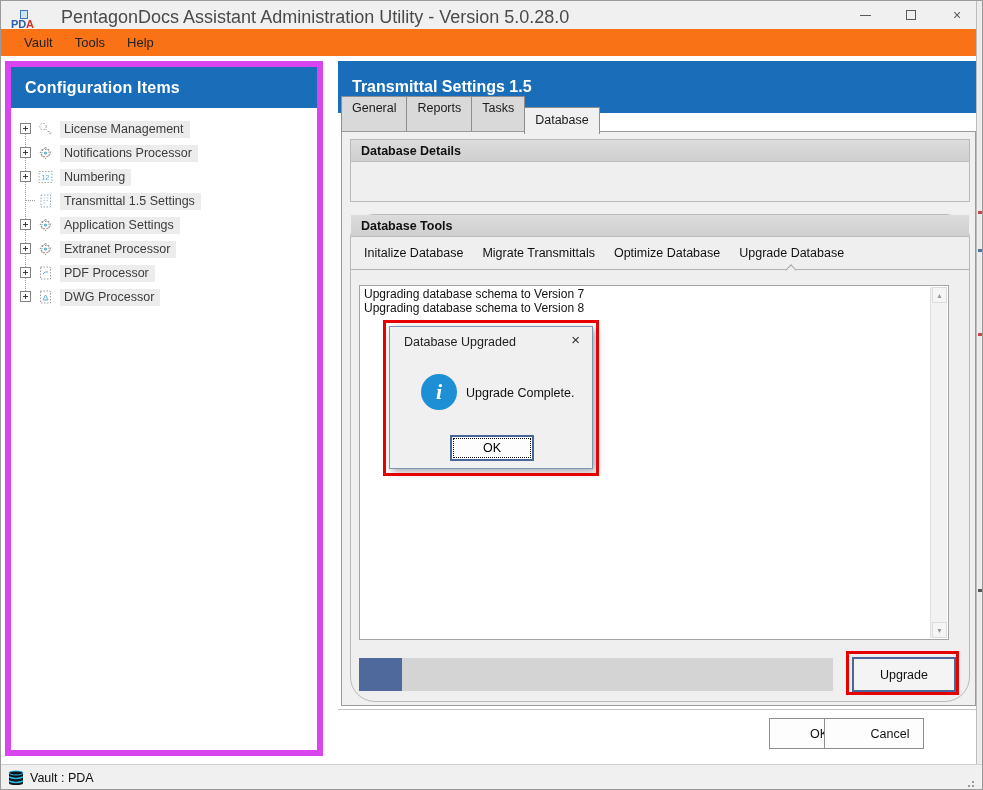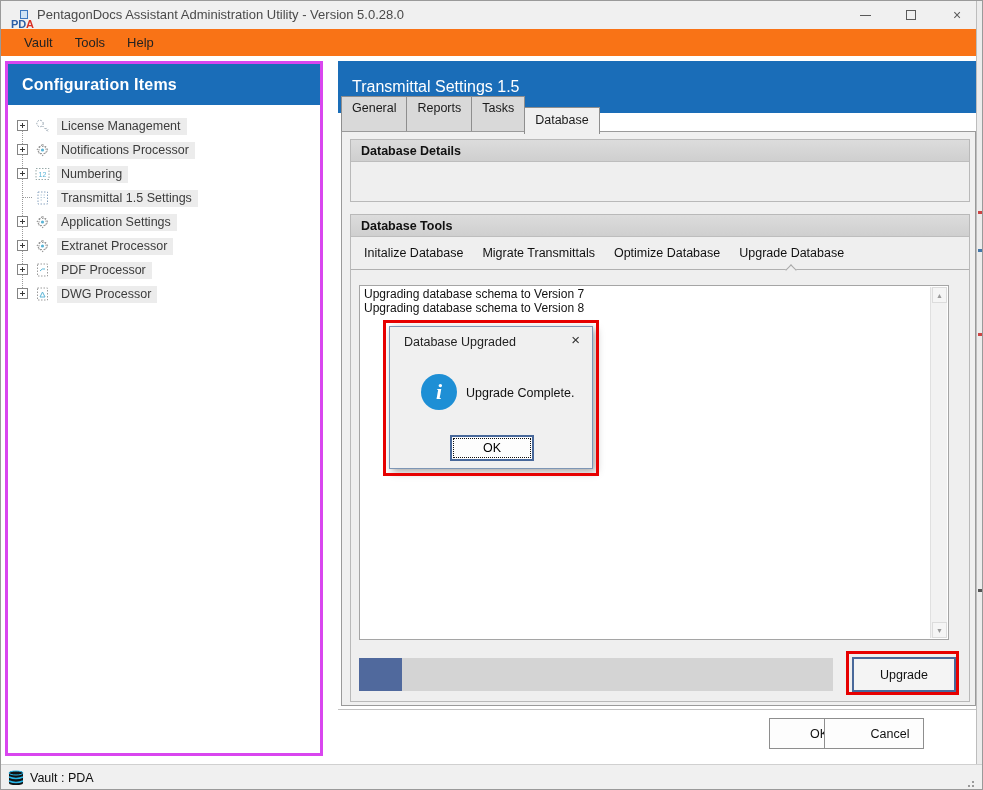--- a/index.html
+++ b/index.html
@@ -9,58 +9,58 @@
     font-size:12.5px; color:#1a1a1a;
     background:#ffffff; position:relative; overflow:hidden;
     border:1px solid #9a9a9a;
   }
   
   .titlebar { position:absolute; left:0; top:0; width:983px; height:28px; background:#f0f0f0; }
   .app-logo { position:absolute; left:10px; top:11px; width:26px; height:18px; }
   .app-logo .pd { font-weight:bold; font-size:11px; color:#2b5ea7; position:absolute; left:0; bottom:0; }
   .app-logo .a  { font-weight:bold; font-size:11px; color:#d93025; position:absolute; left:15px; bottom:0; }
   .app-logo .doc { position:absolute; left:9px; top:-2px; width:8px; height:9px; background:#cfe3f5; border:1px solid #3c78c0; }
-  .title-text { position:absolute; left:36px; top:6px; font-size:13px; color:#4a4a4a; }
+  .title-text { position:absolute; left:60px; top:6px; font-size:18px; color:#4a4a4a; }
   .win-controls { position:absolute; right:4px; top:0; height:28px; display:flex; }
   .win-btn { width:46px; height:28px; display:flex; align-items:center; justify-content:center; color:#5a5a5a; }
   .glyph-min { width:11px; height:1px; background:#5a5a5a; display:block; }
   .glyph-max { width:10px; height:10px; border:1px solid #5a5a5a; display:block; }
   .glyph-close { font-size:14px; line-height:1; }
   
   .menubar { position:absolute; left:0; top:28px; width:983px; height:27px; background:#f97316; display:flex; align-items:center; padding-left:12px; }
   .menu-item { font-size:13px; color:#222; padding:4px 11px; }
   
-  .left-panel { position:absolute; left:4px; top:60px; width:318px; height:695px; background:#ffffff; border:3px solid #d946ef; }
+  .left-panel { position:absolute; left:4px; top:60px; width:318px; height:695px; background:#ffffff; border:6px solid #d946ef; }
   .panel-header { height:41px; background:#1a6db8; color:#ffffff; font-weight:bold; font-size:16px; display:flex; align-items:center; padding-left:14px; letter-spacing:.2px; }
   .tree { position:relative; padding-top:9px; }
   .tree::before { content:""; position:absolute; left:14px; top:20px; height:169px; border-left:1px dotted #9a9a9a; }
   .tree-row { position:relative; height:24px; display:flex; align-items:center; padding-left:8px; }
   .exp-slot { width:18px; height:24px; position:relative; flex:0 0 18px; }
   .expander { position:absolute; left:1px; top:6px; width:11px; height:11px; background:#fff; border:1px solid #848484; }
   .expander::before { content:""; position:absolute; left:2px; top:4px; width:5px; height:1px; background:#3a3a3a; }
   .expander::after  { content:""; position:absolute; left:4px; top:2px; width:1px; height:5px; background:#3a3a3a; }
   .leaf-stub { position:absolute; left:6px; top:11px; width:10px; border-top:1px dotted #9a9a9a; }
   .tree-icon { width:17px; height:16px; margin-right:6px; flex:0 0 17px; }
   .tree-label { background:#ececec; color:#3c3c3c; padding:1px 6px 2px 4px; font-size:12.5px; white-space:nowrap; }
   
-  .main-header { position:absolute; left:337px; top:60px; width:640px; height:52px; background:#1a6db8; color:#fff; font-weight:normal; font-size:16px; display:flex; align-items:center; padding-left:14px; }
+  .main-header { position:absolute; left:337px; top:60px; width:640px; height:52px; background:#1a6db8; color:#fff; font-weight:bold; font-size:16px; display:flex; align-items:center; padding-left:14px; }
   .tab-strip { position:absolute; left:340px; top:106px; height:25px; display:flex; align-items:flex-end; }
   .tab { border:1px solid #8e8e8e; border-bottom:none; background:#d9d9d9; padding:4px 10px 4px 10px; font-size:12.5px; margin-right:-1px; height:36px; }
   .tab.active { background:#f0f0f0; height:27px; position:relative; top:2px; padding-top:5px; z-index:3; }
   .tab-page { position:absolute; left:340px; top:130px; width:635px; height:575px; background:#f0f0f0; border:1px solid #9a9a9a; }
   .group { position:absolute; left:8px; width:620px; border:1px solid #b9b9b9; background:#efefef; }
   .group-hdr { height:22px; background:linear-gradient(#dcdcdc,#cfcfcf); border-bottom:1px solid #bdbdbd; font-weight:bold; font-size:12.5px; display:flex; align-items:center; padding-left:10px; color:#111; }
   .grp-details { top:7px; height:63px; }
   .path-row { display:flex; align-items:center; padding:11px 10px 0 10px; }
   .path-label { width:82px; font-size:12.5px; color:#222; flex:0 0 82px; }
   .path-input { flex:1; height:22px; background:#fff; border:1px solid #a5a5a5; display:flex; align-items:center; padding:0 4px; font-size:12px; white-space:nowrap; overflow:hidden; }
   .redacted { display:inline-block; width:228px; height:12px; margin-left:2px; border-radius:2px;
     background:linear-gradient(90deg,#b9b9b9 0 14px,#e8e8e8 14px 20px,#c4c4c4 20px 44px,#ededed 44px 52px,#bdbdbd 52px 86px,#e5e5e5 86px 94px,#c0c0c0 94px 132px,#ececec 132px 140px,#bababa 140px 178px,#e7e7e7 178px 186px,#c2c2c2 186px 228px);
     filter:blur(1.2px); }
-  .grp-tools { top:82px; height:488px; }
+  .grp-tools { top:82px; height:488px;border-radius:25px; }
   .subtab-strip { position:relative; height:33px; display:flex; align-items:center; padding-left:12px; border-bottom:1px solid #b0b0b0; margin-bottom:0; }
   .subtab { position:relative; font-size:12.5px; color:#111; margin-right:17px; padding:2px 1px; }
   .subtab .caret { position:absolute; left:50%; bottom:-12px; margin-left:-5px; width:8px; height:8px; background:#efefef; border-left:1px solid #a8a8a8; border-top:1px solid #a8a8a8; transform:rotate(45deg); z-index:2; }
   .log-box { position:absolute; left:8px; top:70px; width:590px; height:355px; background:#ffffff; border:1px solid #a5a5a5; }
   .log-lines { position:absolute; left:4px; top:2px; right:20px; font-size:12px; line-height:13.5px; color:#111; }
   .scrollbar { position:absolute; right:1px; top:1px; width:17px; height:calc(100% - 2px); background:#f2f2f2; border-left:1px solid #e0e0e0; }
   .scroll-btn { position:absolute; left:1px; width:15px; height:16px; background:#f5f5f5; border:1px solid #dcdcdc; color:#9a9a9a; font-size:7px; display:flex; align-items:center; justify-content:center; }
   .scroll-up { top:0; } .scroll-down { bottom:0; }
   .progress-track { position:absolute; left:8px; top:443px; width:474px; height:33px; background:#d4d4d4; }
   .progress-fill { height:100%; background:#50699d; }

